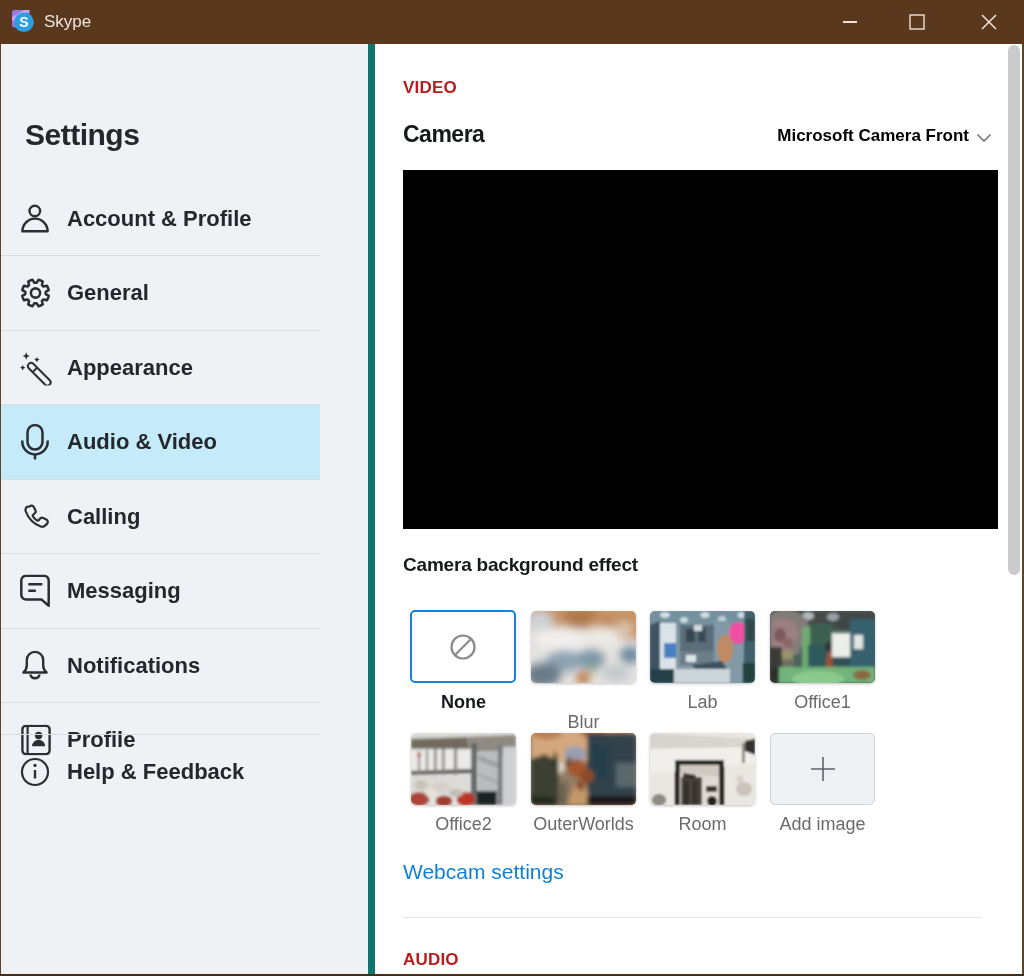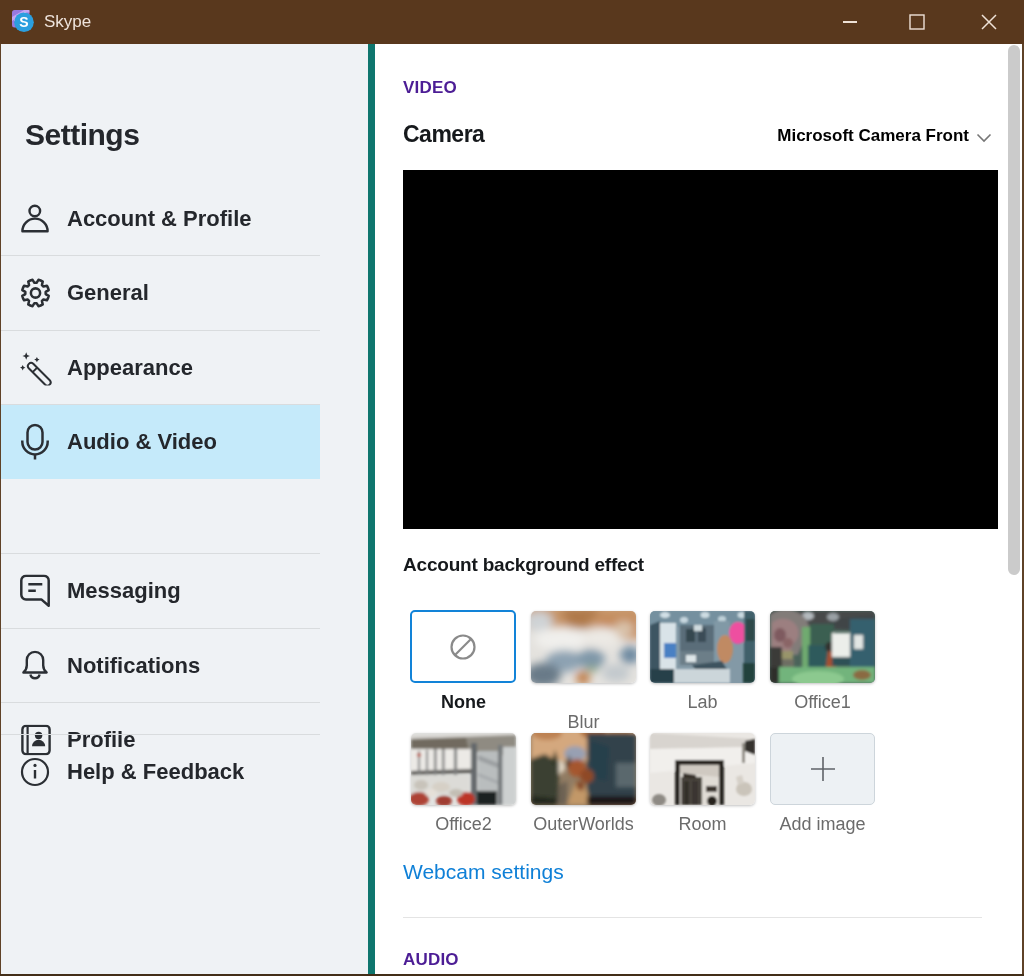--- a/index.html
+++ b/index.html
@@ -8,21 +8,21 @@
   .titlebar { position:absolute; left:0; top:0; width:1024px; height:44px; background:#59381d; z-index:5; }
   .appname { position:absolute; left:44px; top:12px; font-size:17px; color:#eee3db; }
   .sidebar { position:absolute; left:1px; top:44px; width:374px; height:930px; background:#eff2f5; border-right:7px solid #0f766e; }
   .settings-title { position:absolute; left:24px; top:74px; font-size:30px; font-weight:bold; color:#24272c; letter-spacing:-0.5px; }
   .menu-item { position:absolute; left:0; width:319px; height:75px; }
   .menu-item.divided { border-top:1px solid #d9dcde; }
   .menu-item.selected { background:#c5eafa; }
   .menu-item .label { position:absolute; left:66px; top:50%; transform:translateY(-50%); font-size:22px; font-weight:bold; color:#24272c; }
   .menu-item svg { position:absolute; left:21px; top:50%; transform:translateY(-50%); }
   .content { position:absolute; left:375px; top:44px; width:647px; height:930px; background:#fff; }
-  .sec-h { position:absolute; left:28px; font-size:17px; font-weight:bold; color:#4c1d95; letter-spacing:0.2px; }
+  .sec-h { position:absolute; left:28px; font-size:17px; font-weight:bold; color:#b91c1c; letter-spacing:0.2px; }
   #camera-label { position:absolute; left:28px; top:77px; font-size:23px; font-weight:bold; color:#16191c; letter-spacing:-0.5px; }
   #cam-select { position:absolute; right:30px; top:82px; font-size:17px; font-weight:bold; color:#000000; }
   #cam-select svg { position:relative; top:2px; margin-left:7px; }
   #video-box { position:absolute; left:28px; top:126px; width:595px; height:359px; background:#000; }
   #choose-label { position:absolute; left:28px; top:510px; font-size:19px; font-weight:bold; color:#16191c; letter-spacing:-0.2px; }
   .tile { position:absolute; width:105px; height:72px; border-radius:5px; overflow:hidden; box-shadow:0 1px 3px rgba(0,0,0,0.25); }
   .tile svg { display:block; }
   .none-tile { position:absolute; width:106px; height:73px; border-radius:5px; background:#fff; border:2px solid #1283d8; }
   .none-tile svg { position:absolute; left:50%; top:50%; transform:translate(-50%,-50%); }
   .add-tile { position:absolute; width:105px; height:72px; border-radius:5px; background:#edf1f4; border:1px solid #cdd5db; }
@@ -92,20 +92,26 @@
 
     <div class="menu-item divided selected" style="top:360px;">
       <svg width="28" height="37" viewBox="0 0 28 37" fill="none" stroke="#2b2f34" stroke-width="2.5" style="left:20px;">
         <rect x="6.5" y="1.5" width="15" height="24.5" rx="7.5"></rect>
         <path d="M1.3 17 v1.2 a12.7 12.7 0 0 0 25.4 0 V17"></path>
         <path d="M14 31 v5"></path>
       </svg>
       <div class="label">Audio &amp; Video</div>
     </div>
 
+    <div class="menu-item divided" style="top:435px;">
+      <svg width="30" height="30" viewBox="0 0 30 30" fill="none" stroke="#2b2f34" stroke-width="2.2" style="left:20px;">
+        <path d="M8.5 4.5 c1.5-1.5 3.5-1 4.3 0.6 l1.6 3.2 c0.6 1.2 0.2 2.4-0.8 3.2 l-1.5 1.2 c-0.4 0.4-0.5 1-0.2 1.6 c0.8 1.6 2.6 3.4 4.2 4.2 c0.6 0.3 1.2 0.2 1.6-0.2 l1.2-1.5 c0.8-1 2-1.4 3.2-0.8 l3.2 1.6 c1.6 0.8 2.1 2.8 0.6 4.3 l-1.5 1.5 c-1.2 1.2-3 1.7-4.6 1.1 c-3.4-1.2-6.7-3.3-9.2-5.8 c-2.5-2.5-4.6-5.8-5.8-9.2 c-0.6-1.6-0.1-3.4 1.1-4.6 Z"></path>
+      </svg>
+      <div class="label">Calling</div>
+    </div>
 
     <div class="menu-item divided" style="top:509px;">
       <svg width="30" height="33" viewBox="0 0 30 33" fill="none" stroke="#2b2f34" stroke-width="2.5" style="left:19px;">
         <path stroke-linejoin="round" d="M1.3 6 A4.7 4.7 0 0 1 6 1.3 H24 A4.7 4.7 0 0 1 28.7 6 V31.2 L21.3 24.9 H6 A4.7 4.7 0 0 1 1.3 20.2 Z"></path>
         <path d="M8.3 9.8 h14 M8.3 16.2 h7.5"></path>
       </svg>
       <div class="label">Messaging</div>
     </div>
 
     <div class="menu-item divided" style="top:584px;">
@@ -136,21 +142,21 @@
     </div>
   </div>
 
   <div class="content">
     <div class="sec-h" style="top:34px;">VIDEO</div>
     <div id="camera-label">Camera</div>
     <div id="cam-select">Microsoft Camera Front<svg width="16" height="10" viewBox="0 0 16 10" fill="none" stroke="#767676" stroke-width="1.6">
         <path d="M1.5 1.5 L8 8 L14.5 1.5"></path>
       </svg></div>
     <div id="video-box"></div>
-    <div id="choose-label">Account background effect</div>
+    <div id="choose-label">Camera background effect</div>
 
     <div class="none-tile" style="left:35px; top:566px;">
       <svg width="36" height="36" viewBox="0 0 36 36" fill="none" stroke="#8a8a8a" stroke-width="2.2">
         <circle cx="18" cy="18" r="11.5"></circle>
         <path d="M10 26 L26 10"></path>
       </svg>
     </div>
 
     <div class="tile" style="left:156px; top:567px;">
       <svg width="105" height="72" viewBox="0 0 105 72">

